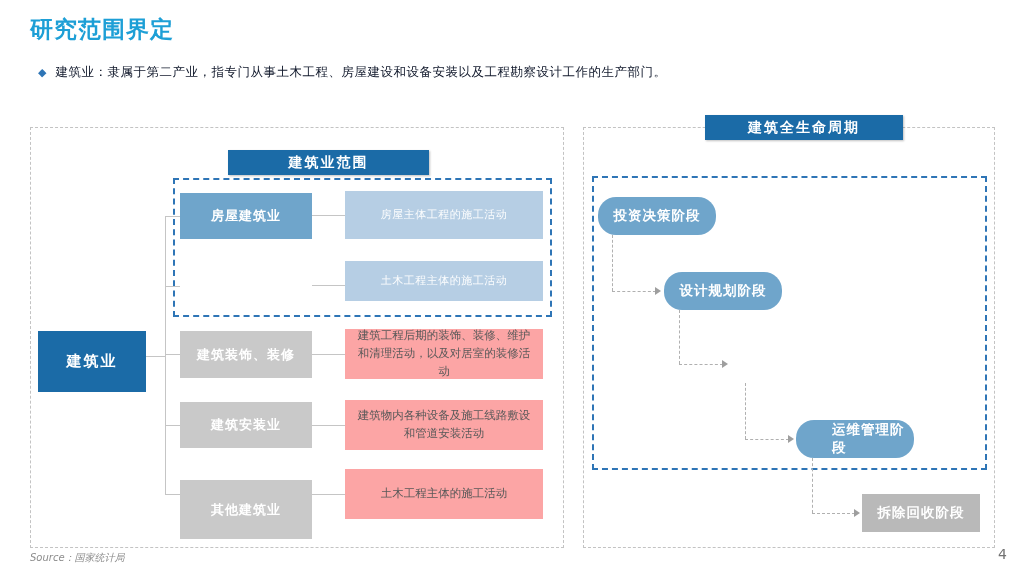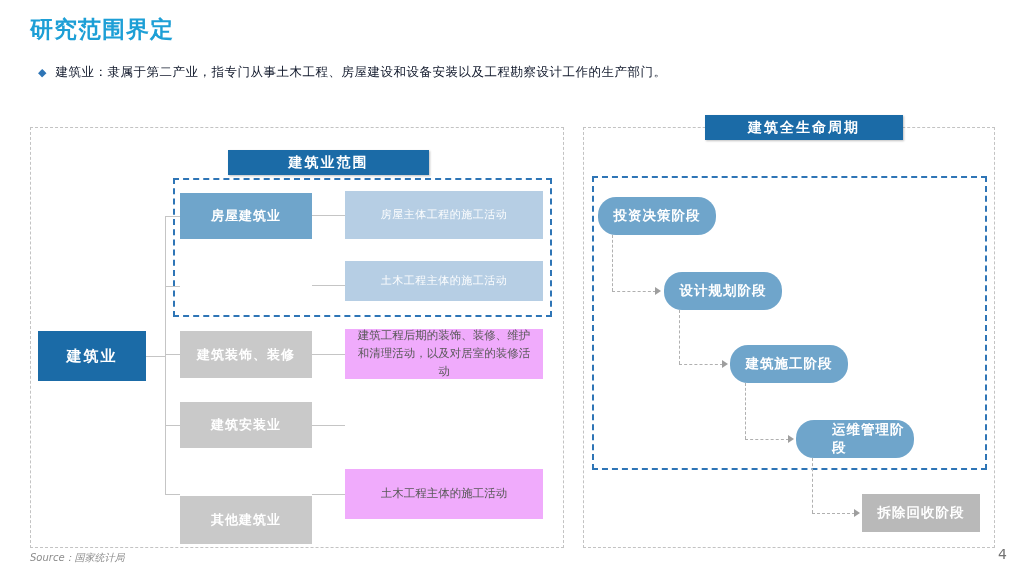--- a/index.html
+++ b/index.html
@@ -21,40 +21,40 @@
                font-weight:bold; font-size:14px; letter-spacing:2px;
                display:flex; align-items:center; justify-content:center;
                box-shadow:1px 1px 2px rgba(0,0,0,0.25); }
   .hdr-left  { left:228px; top:115px; width:201px;margin-top:35px; }
   .hdr-right { left:705px; top:115px; width:198px; }
 
   .inner-dash { position:absolute; border:2px dashed #2e75b6; }
   .inner-left  { left:173px; top:178px; width:379px; height:139px; }
   .inner-right { left:592px; top:176px; width:395px; height:294px; }
 
-  .root-box { position:absolute; left:38px; top:331px; width:108px; height:50px;
+  .root-box { position:absolute; left:38px; top:331px; width:108px; height:61px;
               background:#1b6ba7; color:#fff; font-weight:bold; font-size:15px;
               letter-spacing:2px; display:flex; align-items:center; justify-content:center; }
 
   .cat { position:absolute; left:180px; width:132px; color:#ffffff; font-weight:bold;
          font-size:13px; letter-spacing:1px;
          display:flex; align-items:center; justify-content:center; text-align:center; }
   .cat-blue { background:#6fa5cb;text-align:right; }
   .cat-gray { background:#c9c9c9; }
   .cat1 { top:193px; height:46px; }
   .cat2 { top:263px; height:46px; }
   .cat3 { top:331px; height:47px; }
   .cat4 { top:402px; height:46px; }
-  .cat5 { top:496px; height:48px; }
+  .cat5 { top:480px; height:59px; }
 
   .desc { position:absolute; left:345px; width:198px; padding:0 9px;
           display:flex; align-items:center; justify-content:center; text-align:center;
           line-height:1.55; }
   .desc-blue { background:#b6cee4; color:rgba(255,255,255,0.95); font-size:11px; letter-spacing:0.5px; }
-  .desc-gray { background:#f0abfc; color:#595959; font-size:11.5px; }
+  .desc-gray { background:#fca5a5; color:#595959; font-size:11.5px; }
   .desc1 { top:191px; height:48px; }
   .desc2 { top:261px; height:40px; }
   .desc3 { top:329px; height:50px; }
   .desc4 { top:400px; height:50px; }
   .desc5 { top:469px; height:50px; }
 
   .hline { position:absolute; height:1px; background:#c5c5c5; }
   .vline { position:absolute; width:1px; background:#c5c5c5; }
 
   .stage { position:absolute; width:118px; height:38px; color:#ffffff; font-weight:bold;
@@ -116,40 +116,40 @@
   <div class="root-box">建筑业</div>
 
   <div class="cat cat-blue cat1">房屋建筑业</div>
   <div class="cat cat-gray cat4">建筑安装业</div>
   <div class="cat cat-gray cat3">建筑装饰、装修</div>
   <div class="cat cat-gray cat5">其他建筑业</div>
 
   <div class="desc desc-blue desc1">房屋主体工程的施工活动</div>
   <div class="desc desc-blue desc2">土木工程主体的施工活动</div>
   <div class="desc desc-gray desc3">建筑工程后期的装饰、装修、维护和清理活动，以及对居室的装修活动</div>
+  <div class="desc desc-gray desc4">建筑物内各种设备及施工线路敷设和管道安装活动</div>
   <div class="desc desc-gray desc5">土木工程主体的施工活动</div>
 
   <div class="dash-v" style="left:612px; top:235px; height:56px;"></div>
   <div class="dash-h" style="left:612px; top:291px; width:44px;"></div>
   <div class="arr" style="left:655px; top:287px;"></div>
 
   <div class="dash-v" style="left:679px; top:310px; height:54px;"></div>
   <div class="dash-h" style="left:679px; top:364px; width:44px;"></div>
   <div class="arr" style="left:722px; top:360px;"></div>
 
   <div class="dash-v" style="left:745px; top:383px; height:56px;"></div>
   <div class="dash-h" style="left:745px; top:439px; width:44px;"></div>
   <div class="arr" style="left:788px; top:435px;"></div>
 
   <div class="dash-v" style="left:812px; top:458px; height:55px;"></div>
   <div class="dash-h" style="left:812px; top:513px; width:43px;"></div>
   <div class="arr" style="left:854px; top:509px;"></div>
 
   <div class="stage stage-blue st1">投资决策阶段</div>
   <div class="stage stage-blue st2">设计规划阶段</div>
-  <div class="stage stage-blue st3">建筑施工阶段</div>
   <div class="stage stage-blue st4">运维管理阶段</div>
   <div class="stage stage-gray st5">拆除回收阶段</div>
 
   <div class="source">Source：国家统计局</div>
   <div class="page-num">4</div>
 
 </div>
 
 </body></html>

